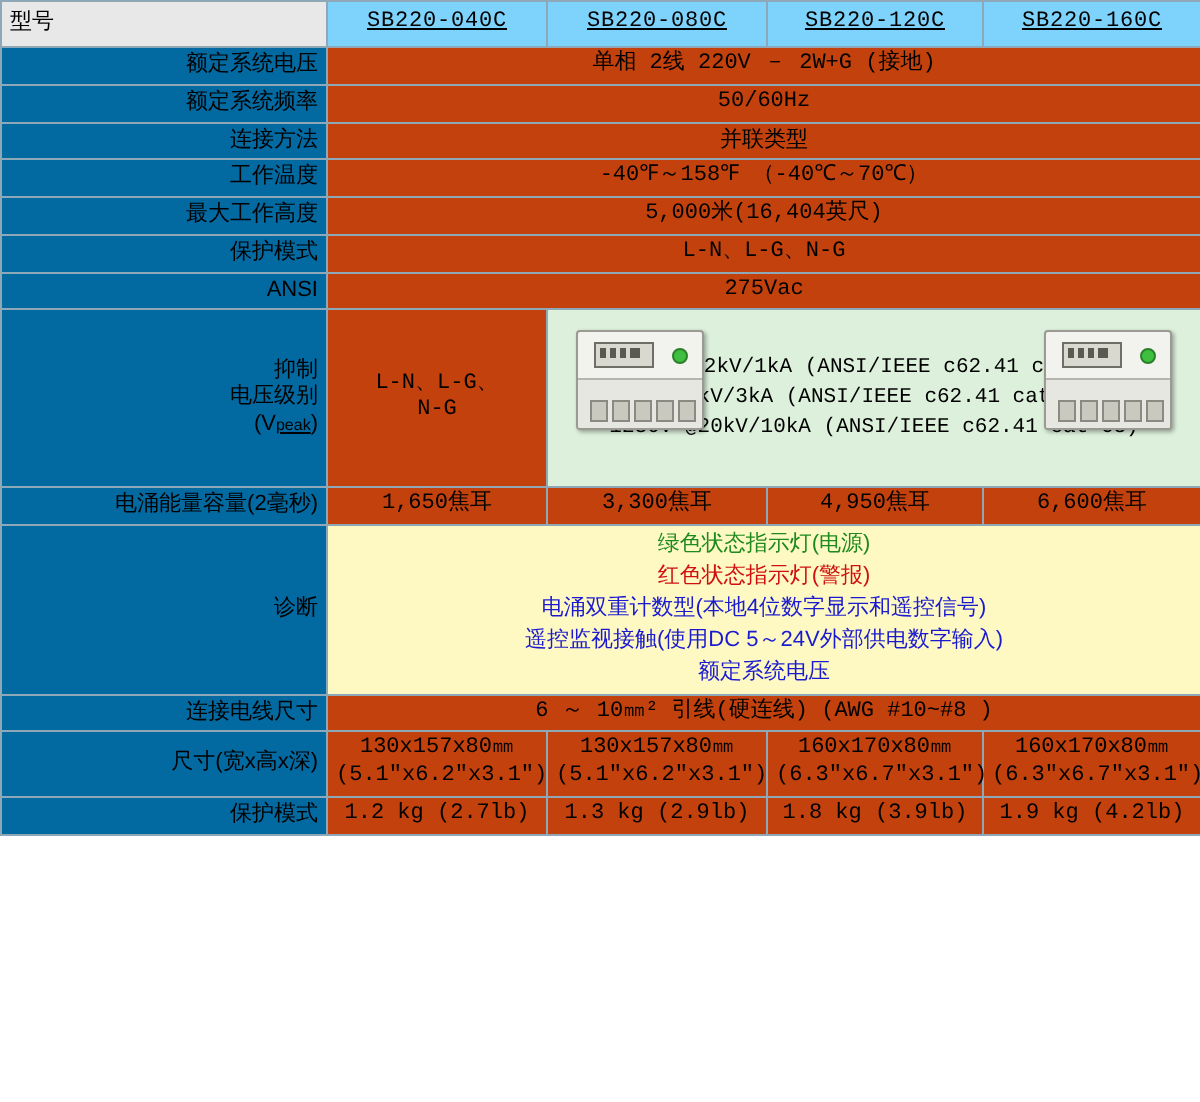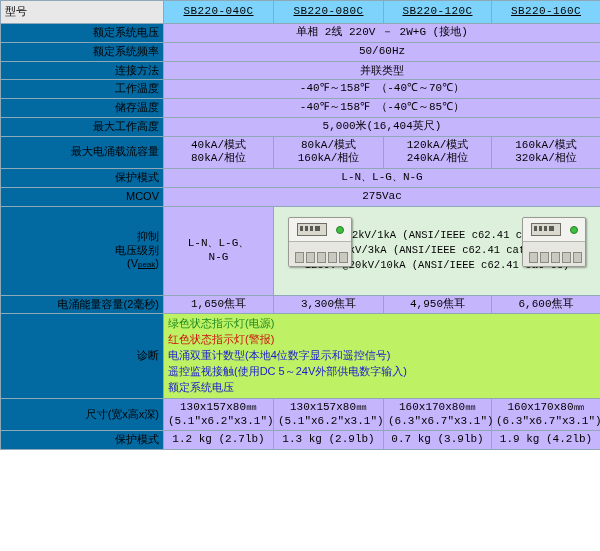--- a/index.html
+++ b/index.html
@@ -47,21 +47,21 @@
     letter-spacing: 0.4px;
     text-decoration: underline;
   }
   
   .lbl {
     background: #0369a1;
     text-align: right;
   }
   
   .val {
-    background: #c4b5fd;
+    background: #c2410c;
     text-align: center;
   }
   .mono {
     font-family: "Liberation Mono", monospace;
     font-size: 11px;
   }
   .small {
     font-size: 10px;
   }
   .blue {
@@ -147,22 +147,22 @@
   .device .led {
     position: absolute;
     top: 8px; right: 7px;
     width: 6px; height: 6px;
     border-radius: 50%;
     background: #3fbf3f;
     border: 1px solid #2a7f2a;
   }
 
   .diag-cell {
-    background: #bef264;
-    text-align: left;
+    background: #fef9c3;
+    text-align: center;
     padding: 3px 4px;
   }
   .diag-line { line-height: 1.45; }
   .vsub { font-size: 8px; text-decoration: underline; }
 </style>
 </head>
 <body>
 
 <table class="spec">
   <colgroup>
@@ -195,49 +195,34 @@
     <tr>
       <td class="lbl">连接方法</td>
       <td class="val" colspan="4">并联类型</td>
     </tr>
 
     <tr>
       <td class="lbl">工作温度</td>
       <td class="val mono" colspan="4">-40℉～158℉ （-40℃～70℃）</td>
     </tr>
 
-    <tr>
-      <td class="lbl">储存温度</td>
-      <td class="val mono" colspan="4">-40℉～158℉ （-40℃～85℃）</td>
-    </tr>
 
     <tr>
       <td class="lbl">最大工作高度</td>
       <td class="val mono" colspan="4">5,000米(16,404英尺)</td>
     </tr>
 
-    <tr>
-      <td class="lbl">最大电涌载流容量</td>
-      <td class="val mono two-line" style="white-space:pre-line">40kA/模式
-80kA/相位</td>
-      <td class="val mono two-line" style="white-space:pre-line">80kA/模式
-160kA/相位</td>
-      <td class="val mono two-line" style="white-space:pre-line">120kA/模式
-240kA/相位</td>
-      <td class="val mono two-line" style="white-space:pre-line">160kA/模式
-320kA/相位</td>
-    </tr>
 
     <tr>
       <td class="lbl">保护模式</td>
       <td class="val mono" colspan="4">L-N、L-G、N-G</td>
     </tr>
 
     <tr>
-      <td class="lbl">MCOV</td>
+      <td class="lbl">ANSI</td>
       <td class="val mono" colspan="4">275Vac</td>
     </tr>
 
     <tr>
       <td class="lbl">
         <div>抑制</div>
         <div>电压级别</div>
         <div><span>(V</span><span class="vsub">peak</span><span>)</span></div>
       </td>
       <td class="val mono" style="white-space:pre-line">L-N、L-G、
@@ -290,35 +275,39 @@
       <td class="lbl">诊断</td>
       <td class="diag-cell" colspan="4">
         <div class="diag-line green-text">绿色状态指示灯(电源)</div>
         <div class="diag-line red-text">红色状态指示灯(警报)</div>
         <div class="diag-line blue">电涌双重计数型(本地4位数字显示和遥控信号)</div>
         <div class="diag-line blue">遥控监视接触(使用DC 5～24V外部供电数字输入)</div>
         <div class="diag-line blue">额定系统电压</div>
       </td>
     </tr>
 
+    <tr>
+      <td class="lbl">连接电线尺寸</td>
+      <td class="val mono" colspan="4">6 ～ 10㎜²  引线(硬连线)  (AWG #10~#8 )</td>
+    </tr>
 
     <tr>
       <td class="lbl">尺寸(宽x高x深)</td>
       <td class="val mono small two-line" style="white-space:pre-line">130x157x80㎜
 (5.1″x6.2″x3.1″)</td>
       <td class="val mono small two-line" style="white-space:pre-line">130x157x80㎜
 (5.1″x6.2″x3.1″)</td>
       <td class="val mono small two-line" style="white-space:pre-line">160x170x80㎜
 (6.3″x6.7″x3.1″)</td>
       <td class="val mono small two-line" style="white-space:pre-line">160x170x80㎜
 (6.3″x6.7″x3.1″)</td>
     </tr>
 
     <tr>
       <td class="lbl">保护模式</td>
       <td class="val mono">1.2 kg (2.7lb)</td>
       <td class="val mono">1.3 kg (2.9lb)</td>
-      <td class="val mono">0.7 kg (3.9lb)</td>
+      <td class="val mono">1.8 kg (3.9lb)</td>
       <td class="val mono">1.9 kg (4.2lb)</td>
     </tr>
 
   </tbody>
 </table>
 
 </body></html>

